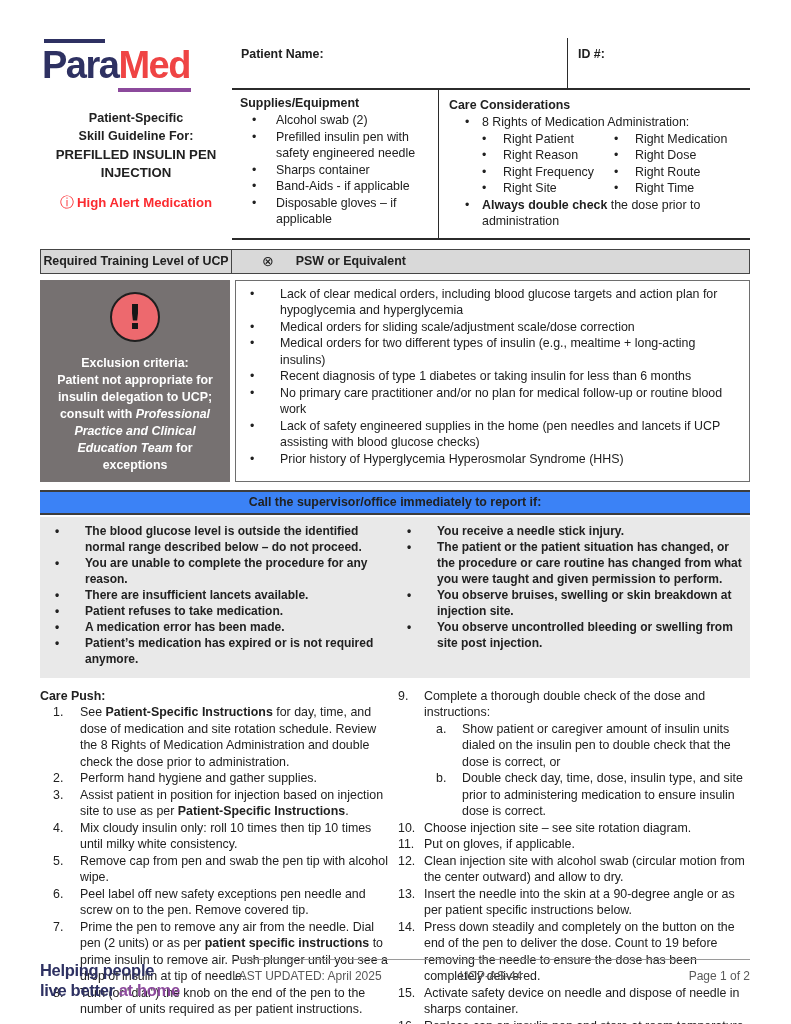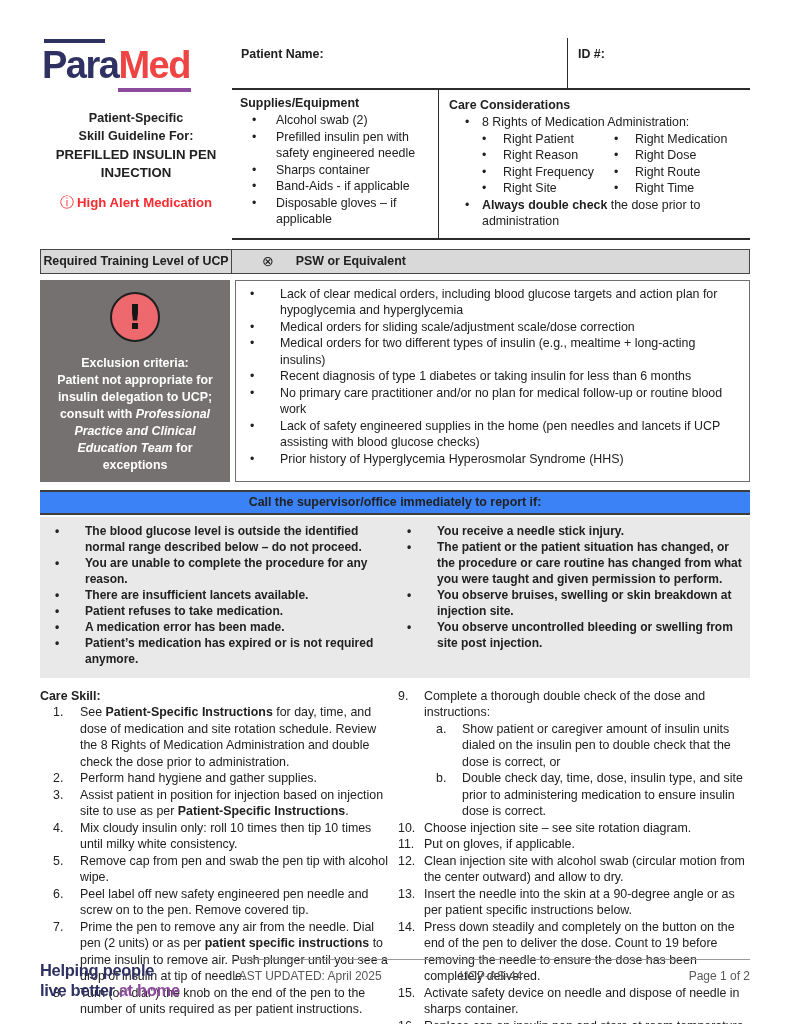--- a/index.html
+++ b/index.html
@@ -291,21 +291,21 @@
           <div class="li">
             <span class="marker">•</span>
             <span class="txt">You observe uncontrolled bleeding or swelling from site post injection.</span>
           </div>
         </div>
     </div>
   </div>
 
   <div class="steps">
     <div class="steps-col1">
-      <div class="steps-title">Care Skill:</div>
+      <div class="steps-title">Care Push:</div>
       <div>
           <div class="li">
             <span class="marker">1.</span>
             <span class="txt">See <b>Patient-Specific Instructions</b> for day, time, and dose of medication and site rotation schedule. Review the 8 Rights of Medication Administration and double check the dose prior to administration.</span>
           </div>
           <div class="li">
             <span class="marker">2.</span>
             <span class="txt">Perform hand hygiene and gather supplies.</span>
           </div>
           <div class="li">
@@ -315,21 +315,21 @@
           <div class="li">
             <span class="marker">4.</span>
             <span class="txt">Mix cloudy insulin only: roll 10 times then tip 10 times until milky white consistency.</span>
           </div>
           <div class="li">
             <span class="marker">5.</span>
             <span class="txt">Remove cap from pen and swab the pen tip with alcohol wipe.</span>
           </div>
           <div class="li">
             <span class="marker">6.</span>
-            <span class="txt">Peel label off new safety engineered pen needle and screw on to the pen. Remove covered tip.</span>
+            <span class="txt">Peel label off new safety exceptions pen needle and screw on to the pen. Remove covered tip.</span>
           </div>
           <div class="li">
             <span class="marker">7.</span>
             <span class="txt">Prime the pen to remove any air from the needle. Dial pen (2 units) or as per <b>patient specific instructions</b> to prime insulin to remove air. Push plunger until you see a drop of insulin at tip of needle.</span>
           </div>
           <div class="li">
             <span class="marker">8.</span>
             <span class="txt">Turn (or "dial") the knob on the end of the pen to the number of units required as per patient instructions.</span>
           </div>
         </div>

